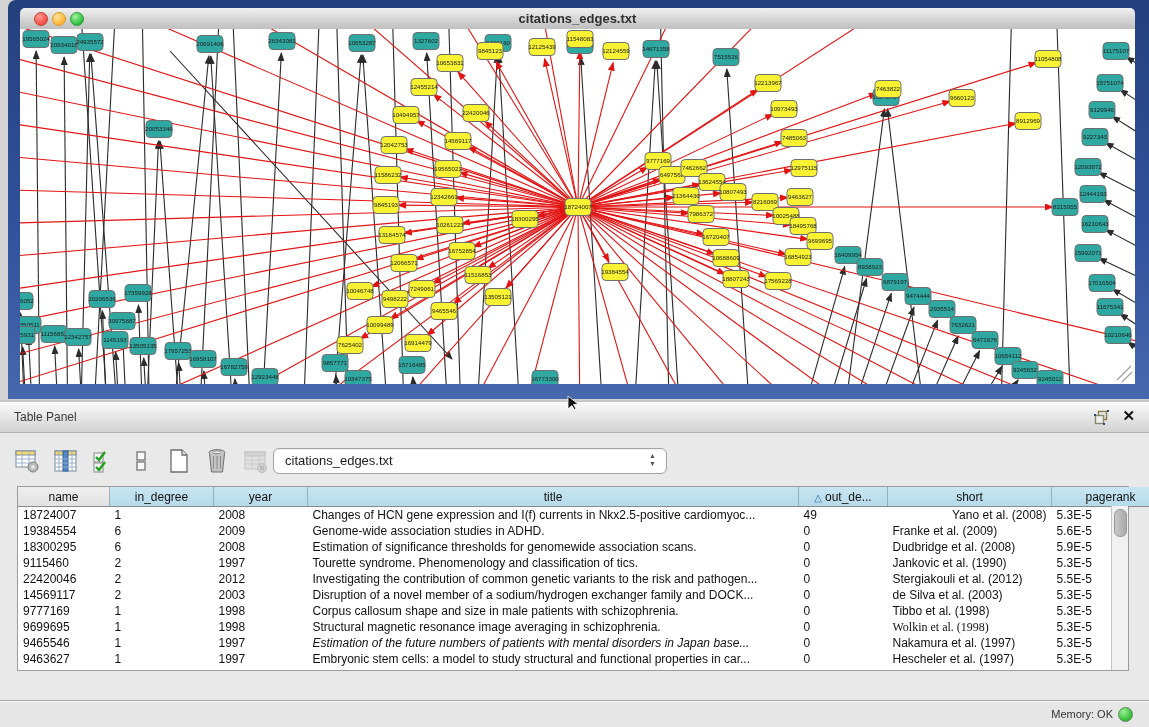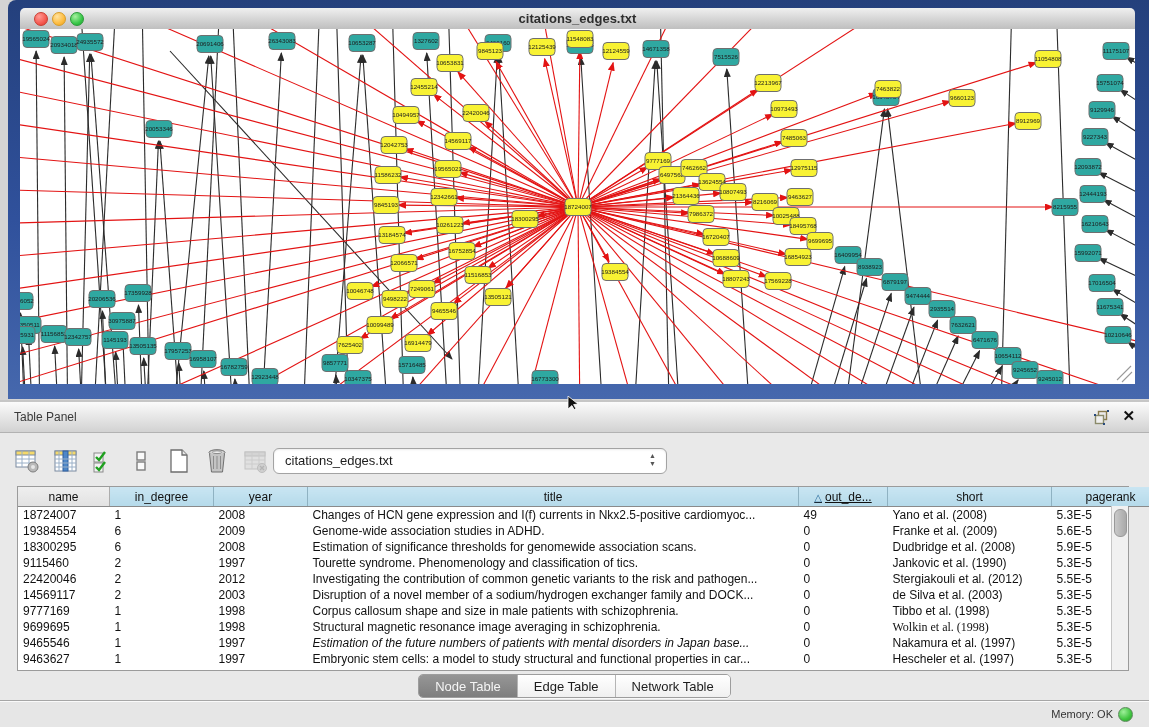--- a/index.html
+++ b/index.html
@@ -764,33 +764,33 @@
   </div>
 
   <div class="tablebox">
     <table class="grid">
       <thead>
           <tr id="hdr-row">
             <th class="gray" style="width: 83px;">name</th>
             <th style="width: 95px;">in_degree</th>
             <th style="width: 85px;">year</th>
             <th style="width: 482px;">title</th>
-            <th style="width: 80px; text-decoration: underline;"><span class="sort-tri">△</span>out_de...</th>
+            <th style="width: 80px;"><span class="sort-tri">△</span>out_de...</th>
             <th style="width: 155px;">short</th>
             <th style="width: 109px;">pagerank</th>
           </tr>
         </thead>
       <tbody id="body-rows">
           <tr>
             <td style="width: 83px;">18724007</td>
             <td style="width: 95px;">1</td>
             <td style="width: 85px;">2008</td>
             <td style="width: 482px;">Changes of HCN gene expression and I(f) currents in Nkx2.5-positive cardiomyoc...</td>
             <td style="width: 80px;">49</td>
-            <td style="width: 155px;">Yano et al. (2008)</td>
+            <td style="width: 155px; text-align: right;">Yano et al. (2008)</td>
             <td style="width: 109px;">5.3E-5</td>
           </tr>
           <tr>
             <td style="width: 83px;">19384554</td>
             <td style="width: 95px;">6</td>
             <td style="width: 85px;">2009</td>
             <td style="width: 482px;">Genome-wide association studies in ADHD.</td>
             <td style="width: 80px;">0</td>
             <td style="width: 155px; margin-left: 20px;">Franke et al. (2009)</td>
             <td style="width: 109px;">5.6E-5</td>
@@ -867,27 +867,20 @@
             <td style="width: 155px;">Hescheler et al. (1997)</td>
             <td style="width: 109px;">5.3E-5</td>
           </tr>
         </tbody>
     </table>
     <div class="vscroll">
       <div class="vthumb"></div>
     </div>
   </div>
 
-  <div class="tabbar">
-    <div class="seg" id="seg-tabs">
-        <button class="active">Node Table</button>
-        <button>Edge Table</button>
-        <button>Network Table</button>
-      </div>
-  </div>
 </div>
 
 <div class="statusbar">
   <span class="mem">Memory: OK</span>
   <span class="memdot"></span>
 </div>
 
 <svg class="cursor" viewBox="0 0 12 14">
   <path d="M1 0l10 8-4.4.6 2.3 4-1.8 1-2.2-4L1 13z" fill="#111" stroke="#fff" stroke-width="0.8"></path>
 </svg>

